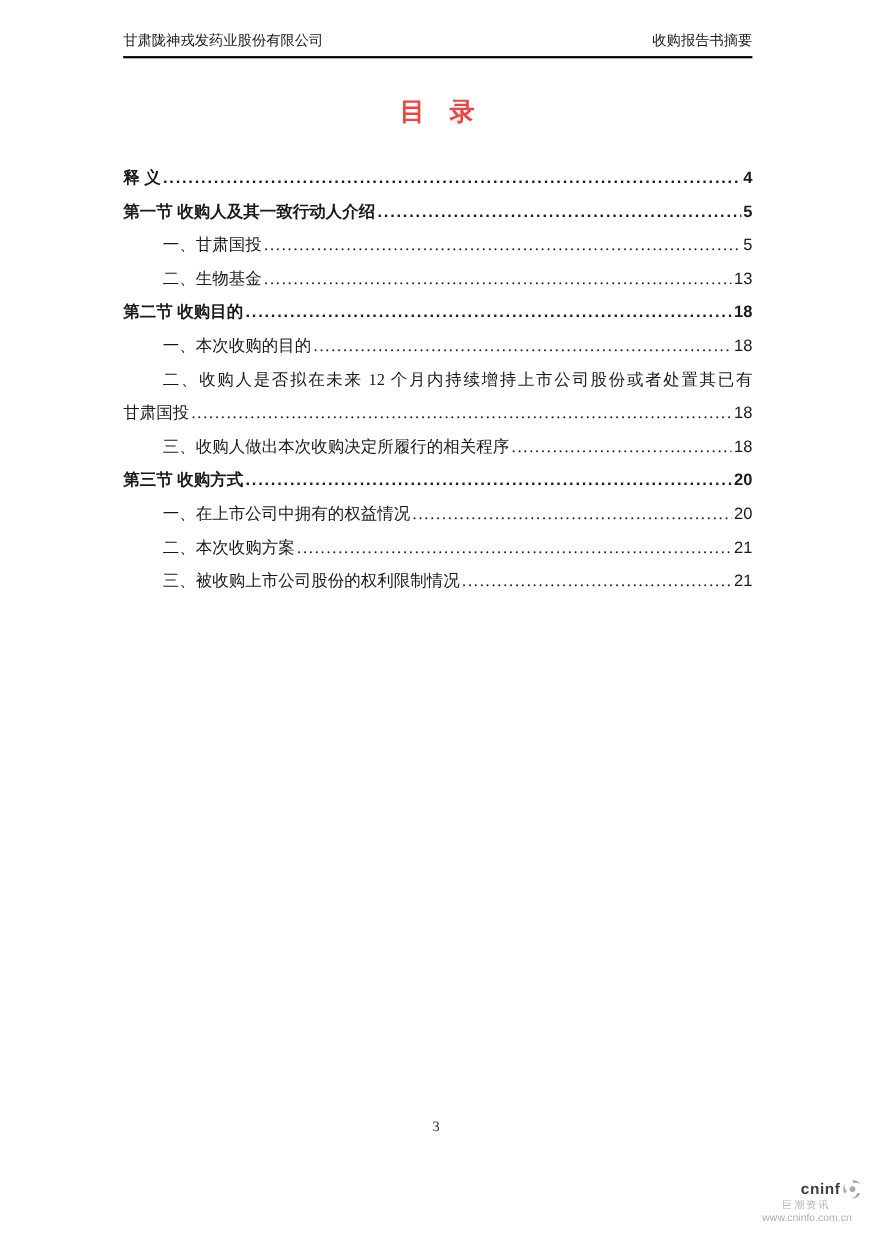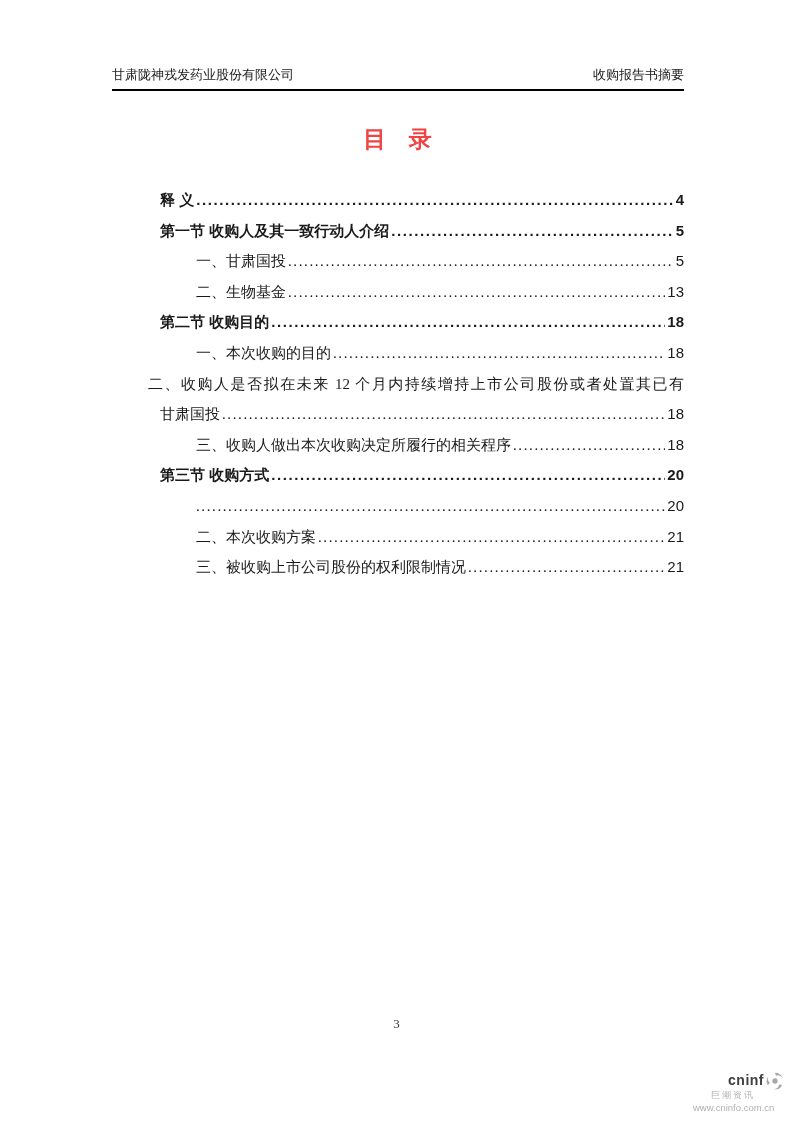--- a/index.html
+++ b/index.html
@@ -11,21 +11,21 @@
     background:#ffffff;
     overflow:hidden;
     font-family:"Liberation Serif","DejaVu Serif",serif;
     color:#1a1a1a;
   }
   .content { padding:0 109px 0 112px; }
 
   
   .header {
     display:flex; justify-content:space-between; 
-    padding-top:66px; padding-bottom:5px;
+    padding-top:28px; padding-bottom:5px;
     border-bottom:2px solid #000;
     font-size:13px; color:#1a1a1a;gap:21px;
   }
 
   
   .doc-title {
     margin-top:33px;
     text-align:center;
     font-family:"Liberation Sans","DejaVu Sans",sans-serif;
     font-weight:700;
@@ -35,21 +35,21 @@
     color:#ef4444;
   }
 
   
   .toc { margin-top:30px; }
   .toc-entry { font-size:15px; line-height:30.6px; }
   .toc-entry.bold {
     font-family:"Liberation Sans","DejaVu Sans",sans-serif;
     font-weight:700;
   }
-  .toc-line { display:flex; align-items:baseline;margin-left:48px; }
+  .toc-line { display:flex; align-items:baseline; }
   .toc-line.indent { padding-left:36px; }
   .toc-text { white-space:nowrap; padding-right:2px; }
   .leader { flex:1 1 auto; overflow:hidden; white-space:nowrap; }
   .leader::after {
     content:"....................................................................................................................................................................";
     letter-spacing:1.6px;
   }
   .toc-page {
     padding-left:2px;
     font-family:"Liberation Sans","DejaVu Sans",sans-serif;
@@ -152,20 +152,21 @@
         </div>
         <div class="toc-entry bold">
           <div class="toc-line">
             <span class="toc-text">第三节 收购方式</span>
             <span class="leader"></span>
             <span class="toc-page">20</span>
           </div>
         </div>
         <div class="toc-entry">
           <div class="toc-line indent">
+            <span class="toc-text">一、在上市公司中拥有的权益情况</span>
             <span class="leader"></span>
             <span class="toc-page">20</span>
           </div>
         </div>
         <div class="toc-entry">
           <div class="toc-line indent">
             <span class="toc-text">二、本次收购方案</span>
             <span class="leader"></span>
             <span class="toc-page">21</span>
           </div>

